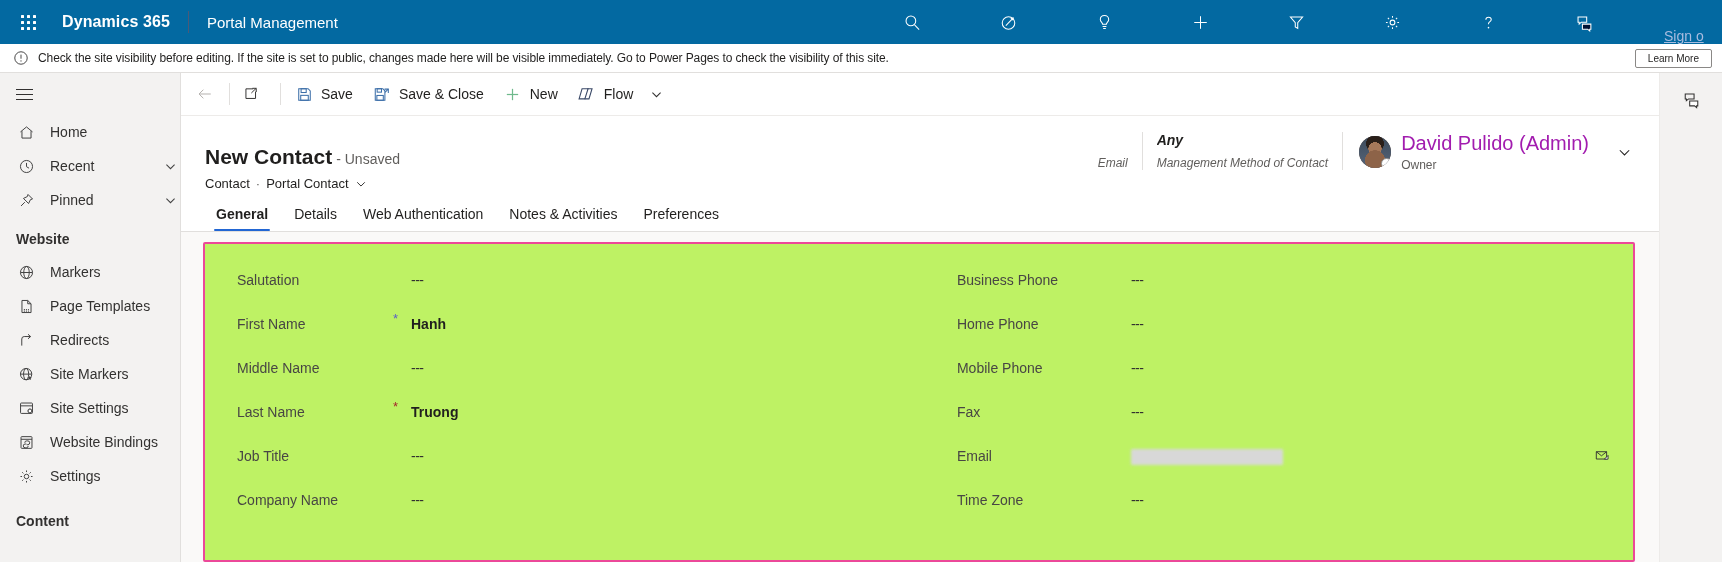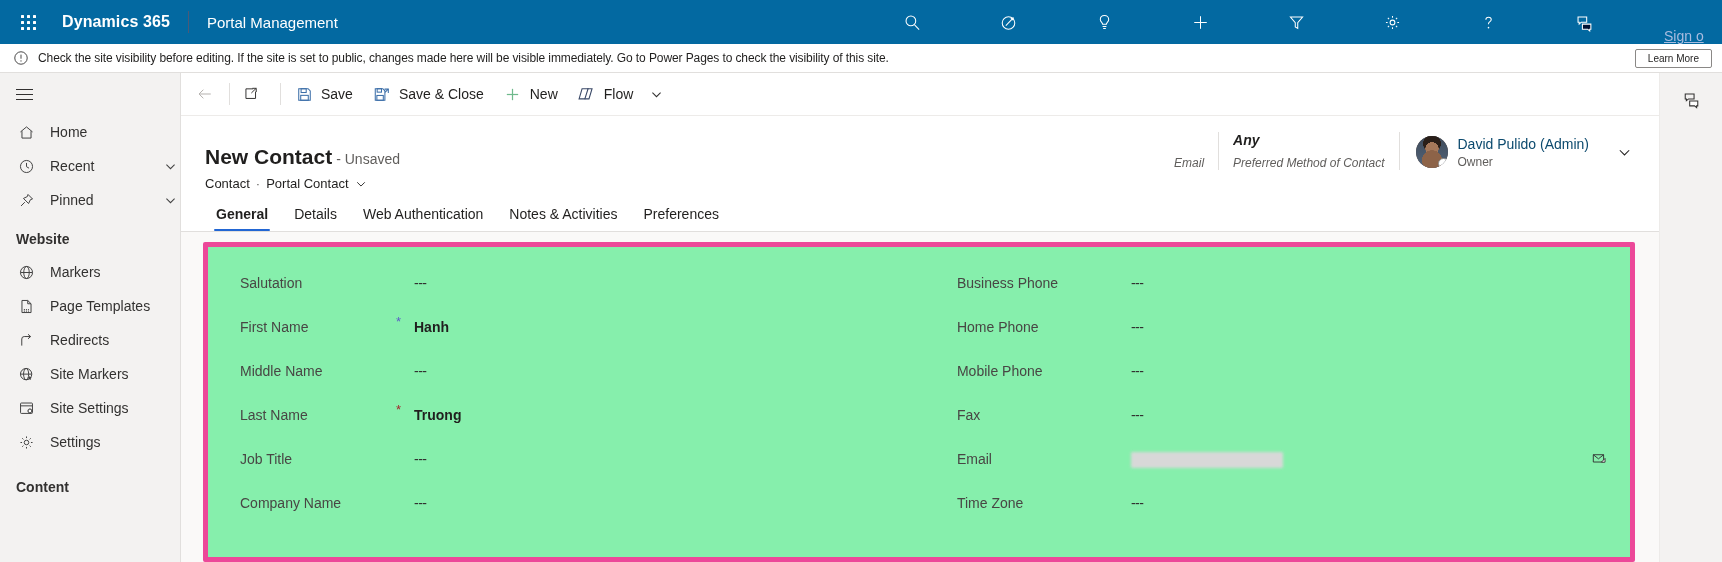--- a/index.html
+++ b/index.html
@@ -391,21 +391,21 @@
       radial-gradient(circle at 50% 24%, #2a1f19 0 30%, rgba(0,0,0,0) 31%),
       linear-gradient(#3c4a5a, #55657a);
   }
   .presence {
     position:absolute; right:-1px; bottom:-1px;
     width:11px; height:11px; border-radius:50%;
     background:#ffffff; border:1.5px solid #8a8886; box-sizing:border-box;
   }
   .owner-txt { display:flex; flex-direction:column; }
   .owner-name {
-    font-size: 14px; color:#0c4a6e; white-space:nowrap; cursor:pointer;
+    font-size: 20px; color:#a21caf; white-space:nowrap; cursor:pointer;
   }
   .owner-role { font-size: 12px; color:#605e5c; margin-top:3px; }
   .hdr-chevron {
     width: 30px; height: 44px;
     display:flex; align-items:center; justify-content:center;
     cursor:pointer; color:#201f1e; margin-left: 18px;
   }
 
   
   .tabsrow {
@@ -436,22 +436,22 @@
 
   
   .formbody {
     flex: 1 1 auto;
     background: #faf9f8;
     padding: 10px 24px 0 22px;
     min-height: 0;
     overflow: hidden;
   }
   .card {
-    background: #86efac;
-    border: 5px solid #ec4899;
+    background: #bef264;
+    border: 2px solid #ec4899;
     border-radius: 2px;
     height: 100%;
     box-sizing: border-box;
     padding: 14px 18px 0 18px;
     display: flex;
     column-gap: 8px;
   }
   .col {
     width: 50%;
     box-sizing: border-box;
@@ -705,20 +705,31 @@
           <svg width="17" height="17" viewBox="0 0 18 18" fill="none" stroke="#424242" stroke-width="1.05">
               <rect x="2.7" y="3.2" width="12.6" height="11" rx="0.8"></rect>
               <line x1="2.7" y1="6.2" x2="15.3" y2="6.2"></line>
               <circle cx="12.6" cy="11.6" r="2.1" fill="#ffffff"></circle>
               <path d="M12.6 9.2v0.8M12.6 13.2v0.8M10.5 11.6h0.8M13.9 11.6h0.8"></path>
             </svg>
         </span>
         <span class="navlabel">Site Settings</span>
       </div>
 
+      <div class="navitem">
+        <span class="navicon">
+          <svg width="17" height="17" viewBox="0 0 18 18" fill="none" stroke="#424242" stroke-width="1.05">
+              <rect x="3.2" y="2.8" width="11.6" height="12.4" rx="0.8"></rect>
+              <line x1="3.2" y1="5.6" x2="14.8" y2="5.6"></line>
+              <path d="M7.2 9.3 a2 2 0 0 1 2 -2 h1.2 a2 2 0 0 1 0 4 h-1.2"></path>
+              <path d="M10.8 12.6 a2 2 0 0 1 -2 2 h-1.2 a2 2 0 0 1 0 -4 h1.2"></path>
+            </svg>
+        </span>
+        <span class="navlabel">Website Bindings</span>
+      </div>
 
       <div class="navitem">
         <span class="navicon">
           <svg width="17" height="17" viewBox="0 0 18 18" fill="none" stroke="#424242" stroke-width="1.05">
               <circle cx="9" cy="9" r="2.4"></circle>
               <path d="M9 2.6v1.7M9 13.7v1.7M2.6 9h1.7M13.7 9h1.7M4.5 4.5l1.2 1.2M12.3 12.3l1.2 1.2M13.5 4.5l-1.2 1.2M5.7 12.3l-1.2 1.2"></path>
             </svg>
         </span>
         <span class="navlabel">Settings</span>
       </div>
@@ -818,21 +829,21 @@
           <div class="hdrfields">
             <div class="hf">
               <div class="hf-val">
                 <span class="redact"></span>
               </div>
               <div class="hf-label">Email</div>
             </div>
             <div class="hf-divider"></div>
             <div class="hf">
               <div class="hf-val">Any</div>
-              <div class="hf-label">Preferred Method of Contact</div>
+              <div class="hf-label">Management Method of Contact</div>
             </div>
             <div class="hf-divider"></div>
             <div class="owner">
               <div class="avatar">
                 <div class="face"></div>
                 <div class="presence"></div>
               </div>
               <div class="owner-txt">
                 <div class="owner-name">David Pulido (Admin)</div>
                 <div class="owner-role">Owner</div>

